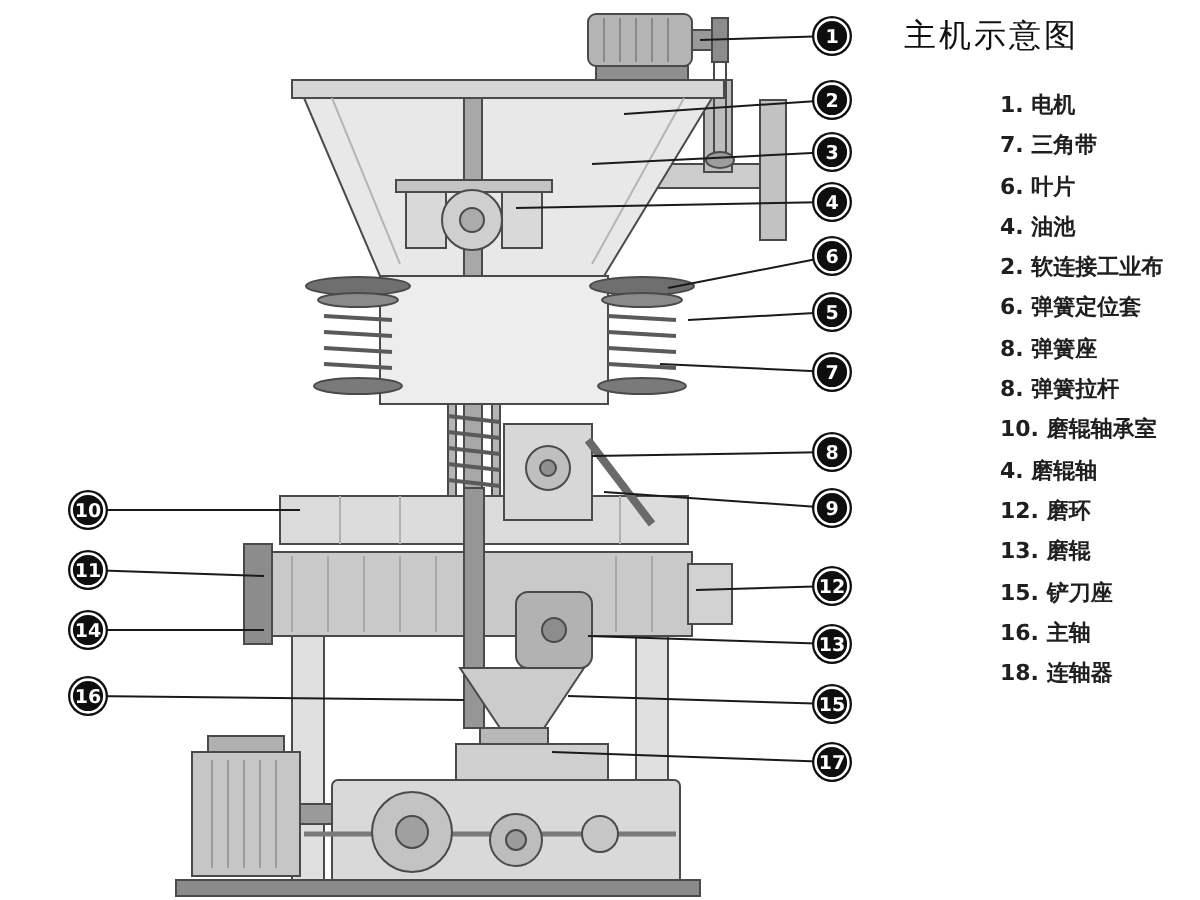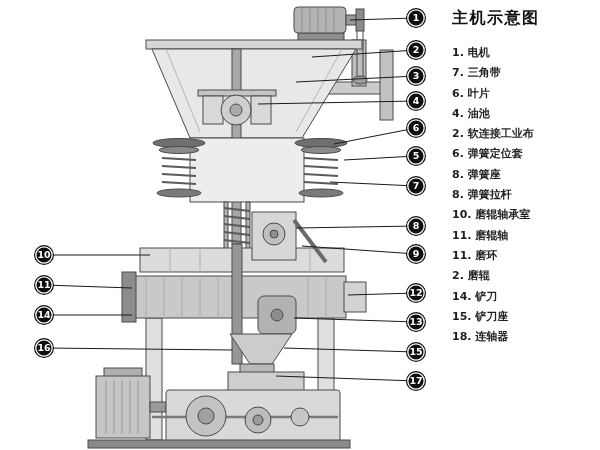--- a/index.html
+++ b/index.html
@@ -7,22 +7,22 @@
   body { font-family:"DejaVu Sans","Liberation Sans",sans-serif; }
   .page { position:relative; width:600px; height:450px; background:#ffffff; overflow:hidden; }
   .diagram-area { position:absolute; left:0; top:0; width:440px; height:450px; }
   .drawing, .overlay { position:absolute; left:0; top:0; width:440px; height:450px; }
   .leader { stroke:#1a1a1a; stroke-width:1; }
   .callout-outer { fill:#0e0e0e; }
   .callout-inner { fill:#0e0e0e; stroke:#ffffff; stroke-width:1.3px; }
   .callout-num { fill:#ffffff; font-size:9.5px; font-weight:bold; text-anchor:middle;
                  font-family:"DejaVu Sans","Liberation Sans",sans-serif; }
   .legend { position:absolute; left:452px; top:8px; width:146px; }
-  .legend-title { font-size:16px; font-weight:700; color:#0f0f0f; letter-spacing:1.5px; margin-bottom:14px; }
-  .legend-list { list-style:none; }
+  .legend-title { font-size:16px; font-weight:400; color:#0f0f0f; letter-spacing:1.5px; margin-bottom:14px; }
+  .legend-list { list-style:none;margin-left:48px; }
   .legend-item { font-size:11px; font-weight:700; color:#1f1f1f; line-height:20.3px; white-space:nowrap; }
 </style>
 </head>
 <body>
 
 <div class="page">
   <div class="diagram-area">
 
     <svg class="drawing" viewBox="0 0 440 450">
       <g stroke="#4a4a4a" stroke-width="1" fill="none">
@@ -298,21 +298,21 @@
     <ol class="legend-list">
         <li class="legend-item">1. 电机</li>
         <li class="legend-item">7. 三角带</li>
         <li class="legend-item">6. 叶片</li>
         <li class="legend-item">4. 油池</li>
         <li class="legend-item">2. 软连接工业布</li>
         <li class="legend-item">6. 弹簧定位套</li>
         <li class="legend-item">8. 弹簧座</li>
         <li class="legend-item">8. 弹簧拉杆</li>
         <li class="legend-item">10. 磨辊轴承室</li>
-        <li class="legend-item">11. 磨辊轴</li>
-        <li class="legend-item">11. 磨环</li>
-        <li class="legend-item">2. 磨辊</li>
-        <li class="legend-item">14. 铲刀</li>
+        <li class="legend-item">4. 磨辊轴</li>
+        <li class="legend-item">12. 磨环</li>
+        <li class="legend-item">13. 磨辊</li>
         <li class="legend-item">15. 铲刀座</li>
+        <li class="legend-item">16. 主轴</li>
         <li class="legend-item">18. 连轴器</li>
       </ol>
   </div>
 </div>
 
 </body></html>

